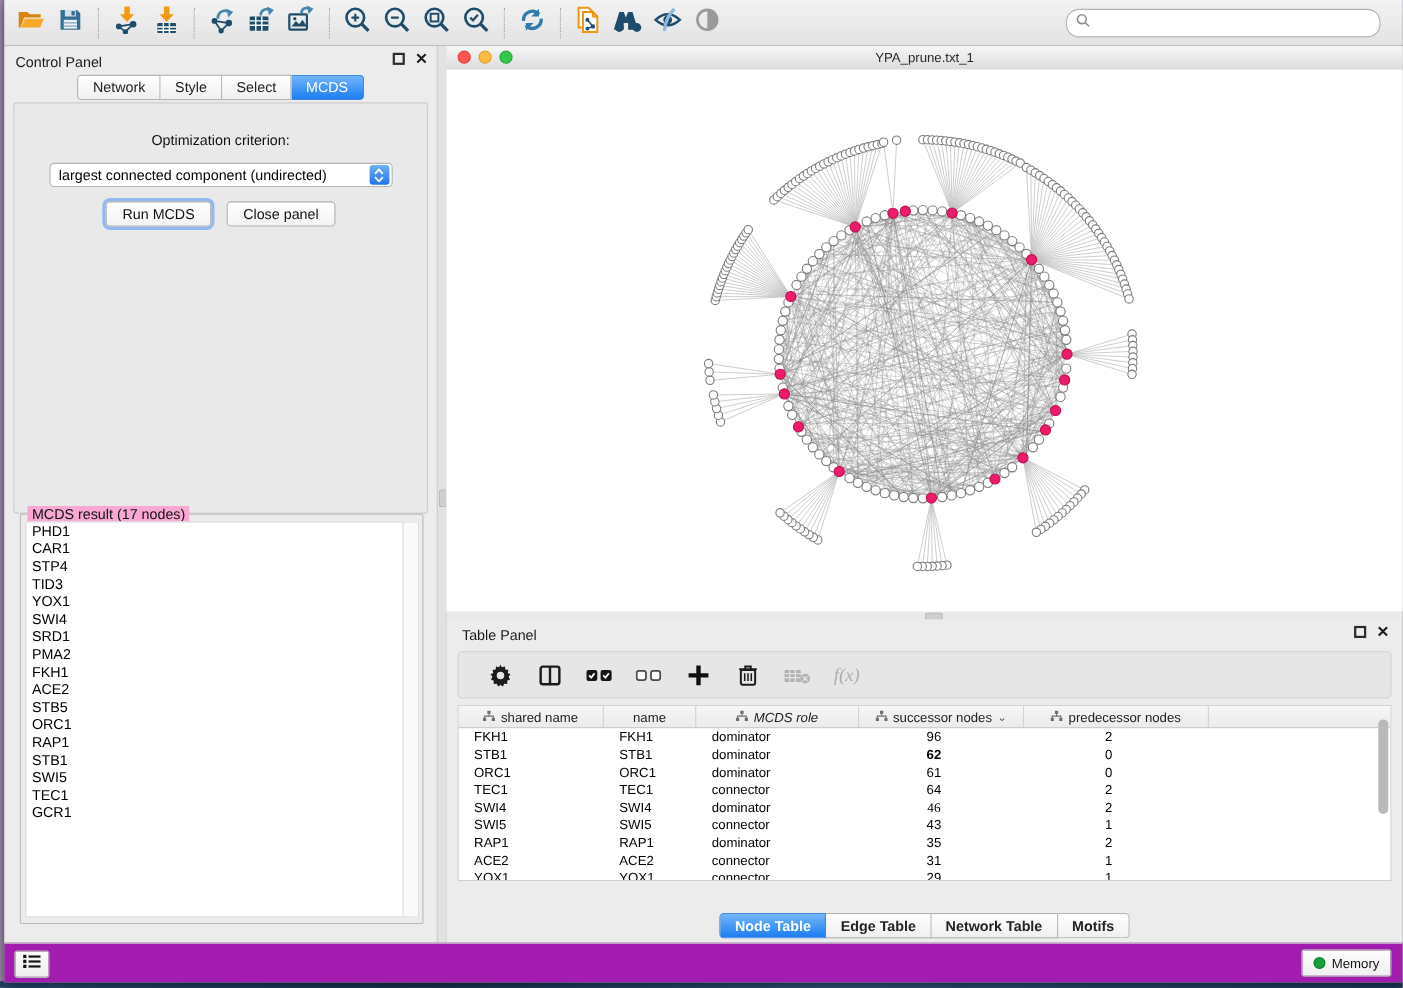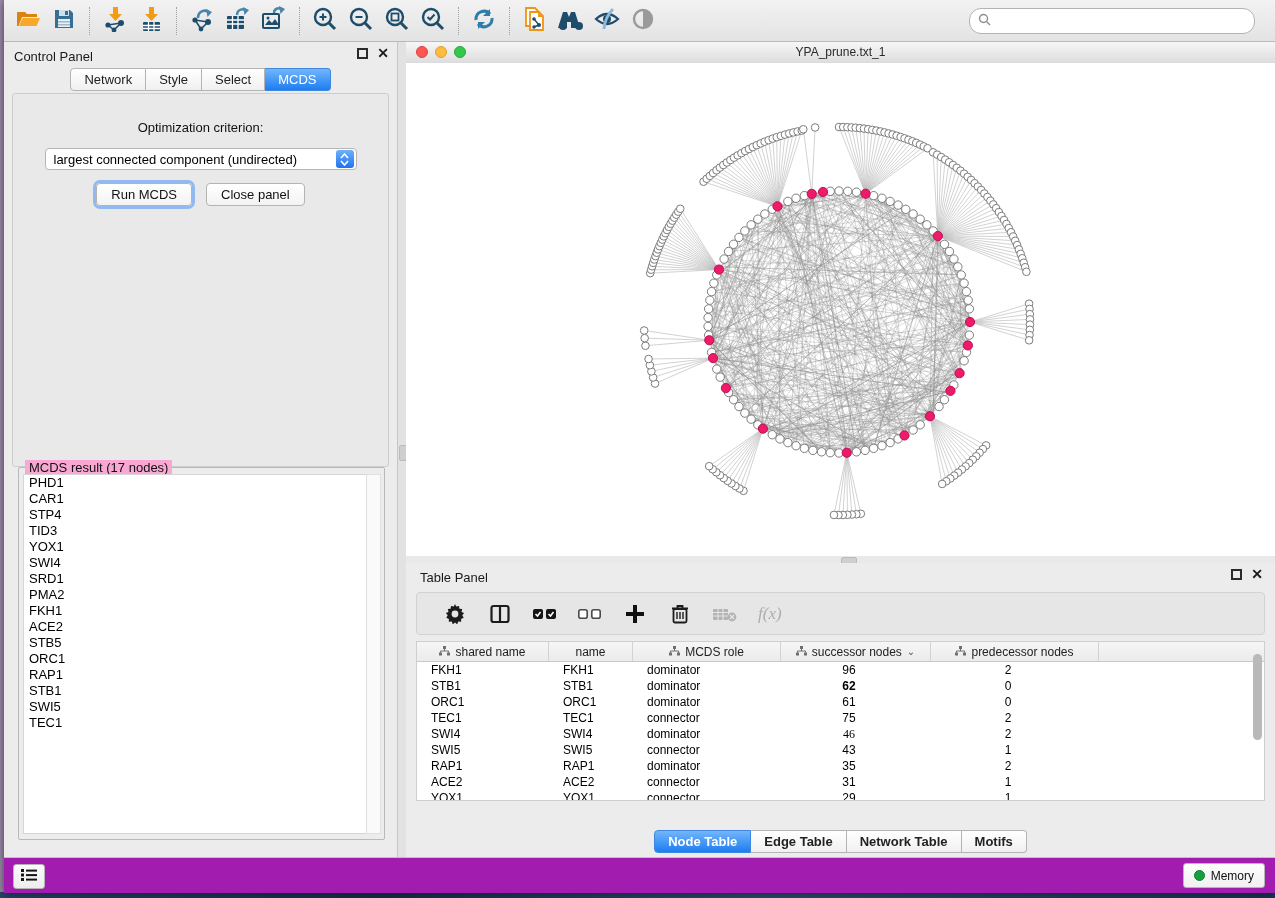--- a/index.html
+++ b/index.html
@@ -332,20 +332,21 @@
           <div class="mcds-item">SRD1</div>
           <div class="mcds-item">PMA2</div>
           <div class="mcds-item">FKH1</div>
           <div class="mcds-item">ACE2</div>
           <div class="mcds-item">STB5</div>
           <div class="mcds-item">ORC1</div>
           <div class="mcds-item">RAP1</div>
           <div class="mcds-item">STB1</div>
           <div class="mcds-item">SWI5</div>
           <div class="mcds-item">TEC1</div>
+          <div class="mcds-item">GCR1</div>
         </div>
       <div class="mcds-scroll"></div>
     </div>
   </div>
 
   <div class="v-splitter">
     <div class="v-handle"></div>
   </div>
 
   <div class="net-window">
@@ -1337,21 +1338,21 @@
                   <rect x="0" y="6.5" width="3" height="3"></rect>
                   <rect x="8" y="6.5" width="3" height="3"></rect>
                 </g>
                 <path d="M5.5 3v2M1.5 6.5V5h8v1.5" stroke="#6e6e6e" fill="none"></path>
               </svg></span>
             <span>shared name</span>
           </div>
           <div class="dt-hcell" style="width: 84px;">
             <span>name</span>
           </div>
-          <div class="dt-hcell" style="width: 148px;">
+          <div class="dt-hcell" style="width: 148px; font-style: italic;">
             <span><svg width="11" height="10" viewBox="0 0 11 10" style="flex:0 0 auto">
                 <g fill="#6e6e6e">
                   <rect x="4" y="0" width="3" height="3"></rect>
                   <rect x="0" y="6.5" width="3" height="3"></rect>
                   <rect x="8" y="6.5" width="3" height="3"></rect>
                 </g>
                 <path d="M5.5 3v2M1.5 6.5V5h8v1.5" stroke="#6e6e6e" fill="none"></path>
               </svg></span>
             <span>MCDS role</span>
           </div>
@@ -1399,21 +1400,21 @@
             <div class="dt-cell txt" style="width: 132px;">ORC1</div>
             <div class="dt-cell txt" style="width: 84px;">ORC1</div>
             <div class="dt-cell txt" style="width: 148px;">dominator</div>
             <div class="dt-cell num" style="width: 150px;">61</div>
             <div class="dt-cell num" style="width: 168px;">0</div>
           </div>
           <div class="dt-row">
             <div class="dt-cell txt" style="width: 132px;">TEC1</div>
             <div class="dt-cell txt" style="width: 84px;">TEC1</div>
             <div class="dt-cell txt" style="width: 148px;">connector</div>
-            <div class="dt-cell num" style="width: 150px;">75</div>
+            <div class="dt-cell num" style="width: 150px;">64</div>
             <div class="dt-cell num" style="width: 168px;">2</div>
           </div>
           <div class="dt-row">
             <div class="dt-cell txt" style="width: 132px;">SWI4</div>
             <div class="dt-cell txt" style="width: 84px;">SWI4</div>
             <div class="dt-cell txt" style="width: 148px;">dominator</div>
             <div class="dt-cell num" style="width: 150px; font-family: Liberation Serif, serif;">46</div>
             <div class="dt-cell num" style="width: 168px;">2</div>
           </div>
           <div class="dt-row">

